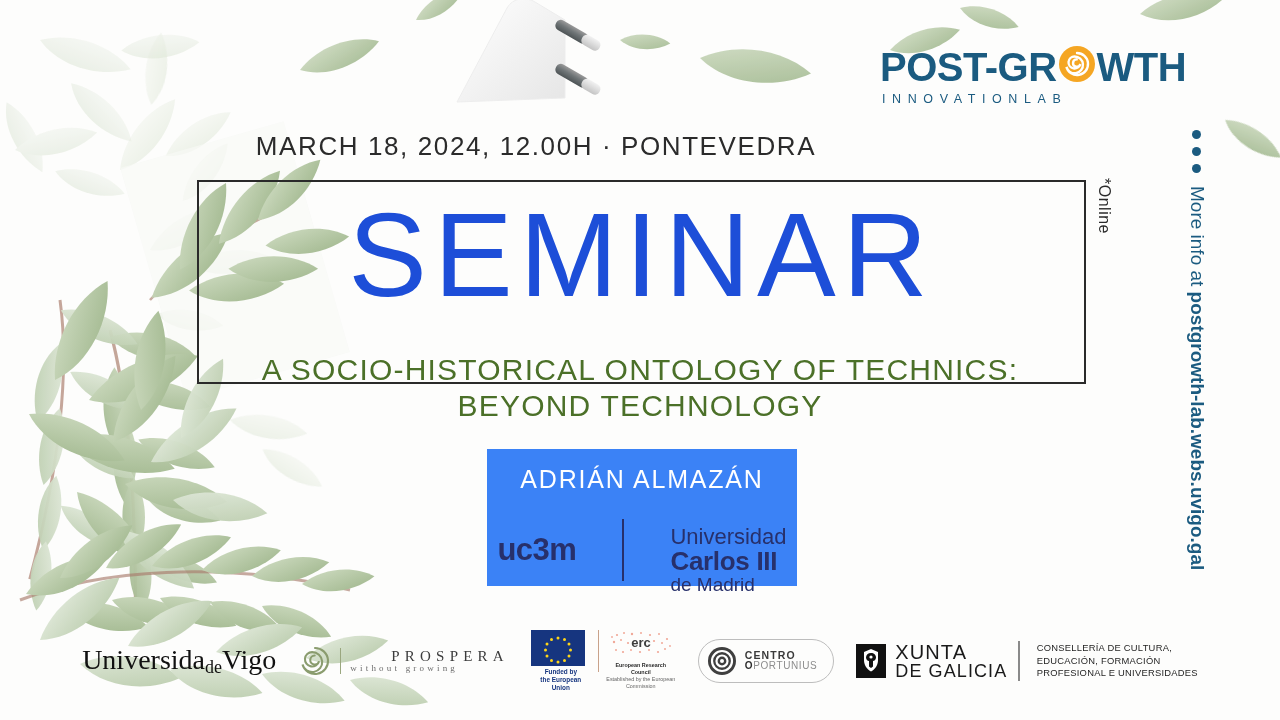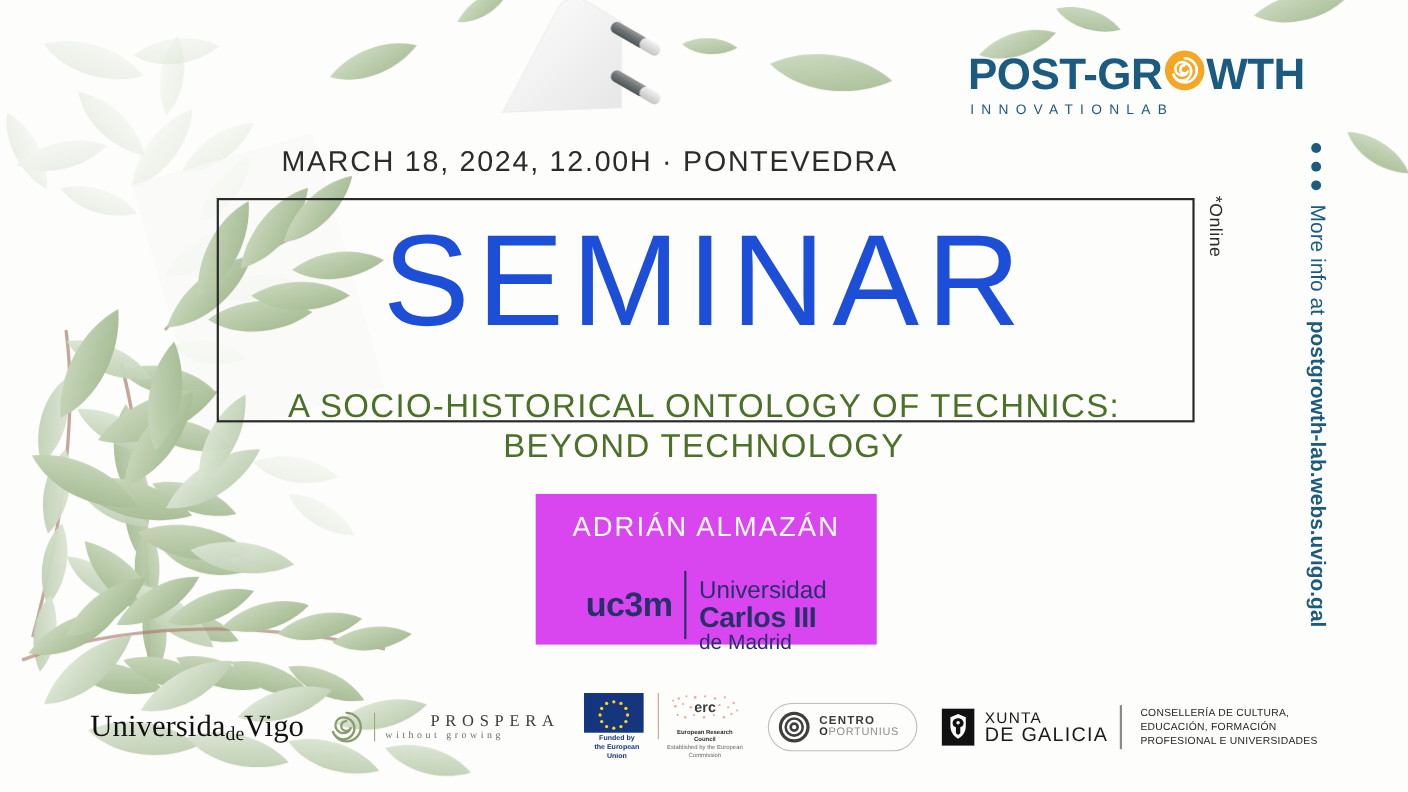--- a/index.html
+++ b/index.html
@@ -77,37 +77,38 @@
     writing-mode: vertical-rl;
     letter-spacing: 0.5px;
     font-family: "Liberation Sans", sans-serif;
   }
 
   
   .speaker-box {
     position: absolute;
     left: 487px; top: 449px;
     width: 310px; height: 137px;
-    background: #d946ef;
+    background: #3b82f6;
   }
   .speaker-name {
     text-align: center;
     color: #ffffff;
     font-size: 25px;
     letter-spacing: 1.8px;
     font-weight: 400;
     margin-top: 16px;
     font-family: "Liberation Sans", sans-serif;
   }
   .uc3m-logo {
     display: flex;
     align-items: center;
     justify-content: center;
     margin-top: 11px;
     color: #27306b;
+    gap: 35px;
   }
   .uc3m-mark {
     font-size: 31px;
     font-weight: 700;
     letter-spacing: -0.5px;
     color: #27306b;
     font-family: "Liberation Sans", sans-serif;
   }
   .uc3m-rule { width: 2px; height: 62px; background: #27306b; margin: 0 11px; }
   .uc3m-words { line-height: 1.05; font-family: "Liberation Sans", sans-serif; }
@@ -167,21 +168,21 @@
     border: 1.6px solid #bdbdbd; border-radius: 24px;
     padding: 6px 16px 6px 8px;
   }
   .oport-words { line-height:1.05; }
   .oport-l1 { font-size: 10.5px; font-weight: 700; letter-spacing: 1.1px; color:#3a3a3a; }
   .oport-l2 { font-size: 10px; letter-spacing: 0.6px; color:#8d8d8d;text-align:center; }
   .oport-l2 b { color: #2e2e2e; font-weight: 800; }
 
   .xunta { display:flex; align-items:center; gap:9px; }
   .xunta-words { line-height:1.02; }
-  .xunta-l1 { font-size: 14px; letter-spacing: 1.1px; color:#1a1a1a; }
+  .xunta-l1 { font-size: 20px; letter-spacing: 1.1px; color:#1a1a1a; }
   .xunta-l2 { font-size: 18px; letter-spacing: 1.1px; color:#1a1a1a; }
   .xunta-rule { width:1.4px; height:40px; background:#8a8a8a; margin:0 8px 0 2px; }
   .xunta-dept { font-size: 9.4px; line-height: 1.35; letter-spacing: 0.25px; color:#1f1f1f; white-space:pre-line; }
   .shield { width: 30px; height: 34px; }
 </style>
 </head>
 <body>
 
 <div id="poster">
 

